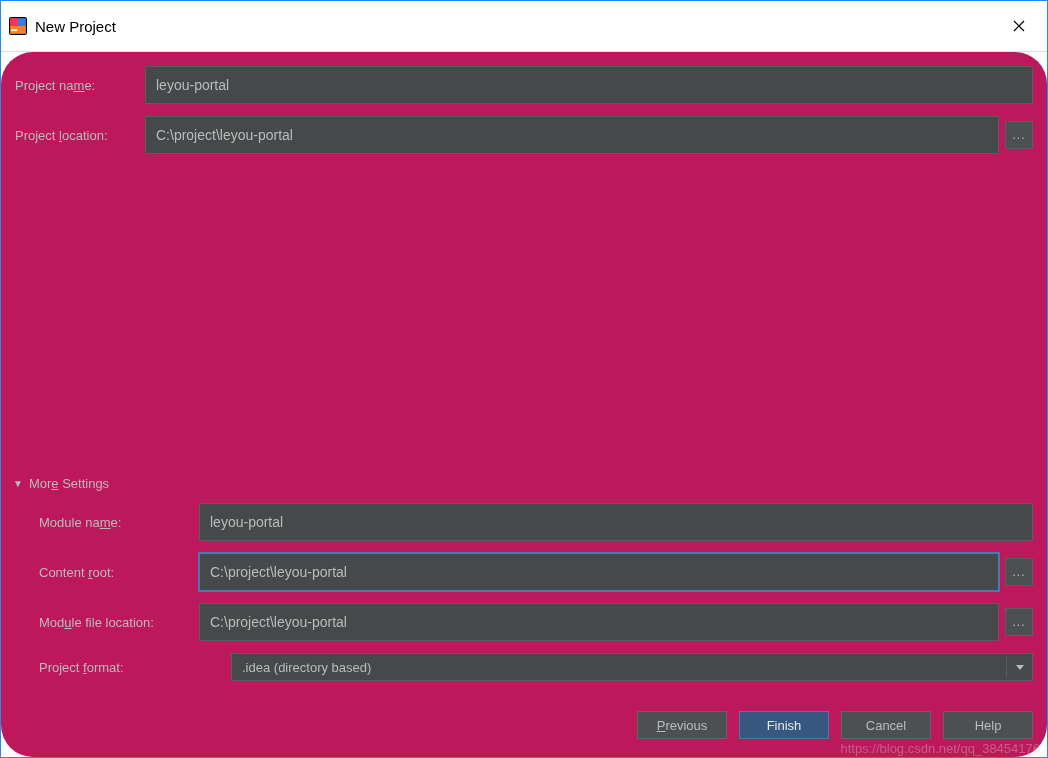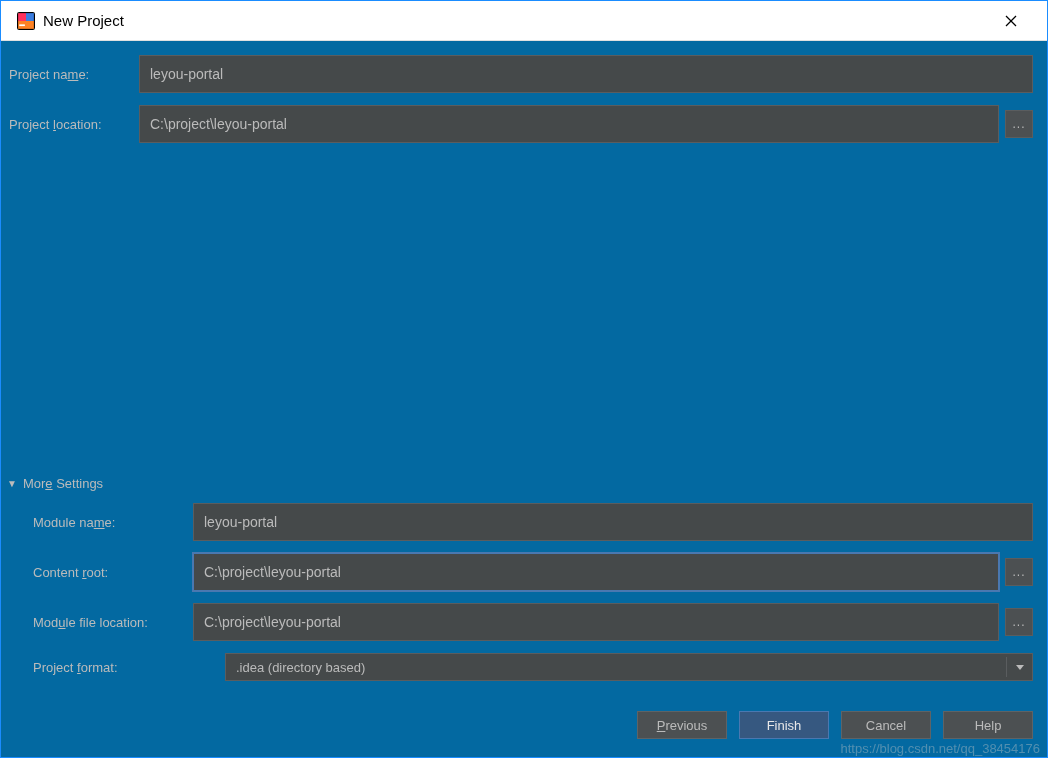--- a/index.html
+++ b/index.html
@@ -13,25 +13,25 @@
       position: relative;
     }
     .window {
       width: 1048px;
       height: 758px;
       border: 1px solid #1a8cff;
       display: flex;
       flex-direction: column;
     }
     .titlebar {
-      height: 40px;
+      height: 51px;
       background: #ffffff;
       display: flex;
       align-items: center;
-      padding: 0 16px;
+      padding: 0 8px;
       border-bottom: 1px solid #e0e0e0;
     }
     .titlebar .app-icon {
       width: 18px;
       height: 18px;
       margin-right: 8px;
     }
     .titlebar .title {
       font-size: 15px;
       color: #000;
@@ -41,25 +41,26 @@
       width: 40px;
       height: 36px;
       display: flex;
       align-items: center;
       justify-content: center;
       cursor: pointer;
     }
     .titlebar .close svg { width: 12px; height: 12px; }
     .content {
       flex: 1;
-      background: #0369a1;
+      background: #be185d;
       display: flex;
       flex-direction: column;
       color: #bbbbbb;
-      padding: 14px 14px 0 8px;
+      padding: 14px 14px 0 14px;
+      border-radius: 32px;
     }
     .form-row {
       display: flex;
       align-items: center;
       margin-bottom: 12px;
     }
     .form-label {
       width: 130px;
       color: #bbbbbb;
       font-size: 13px;

